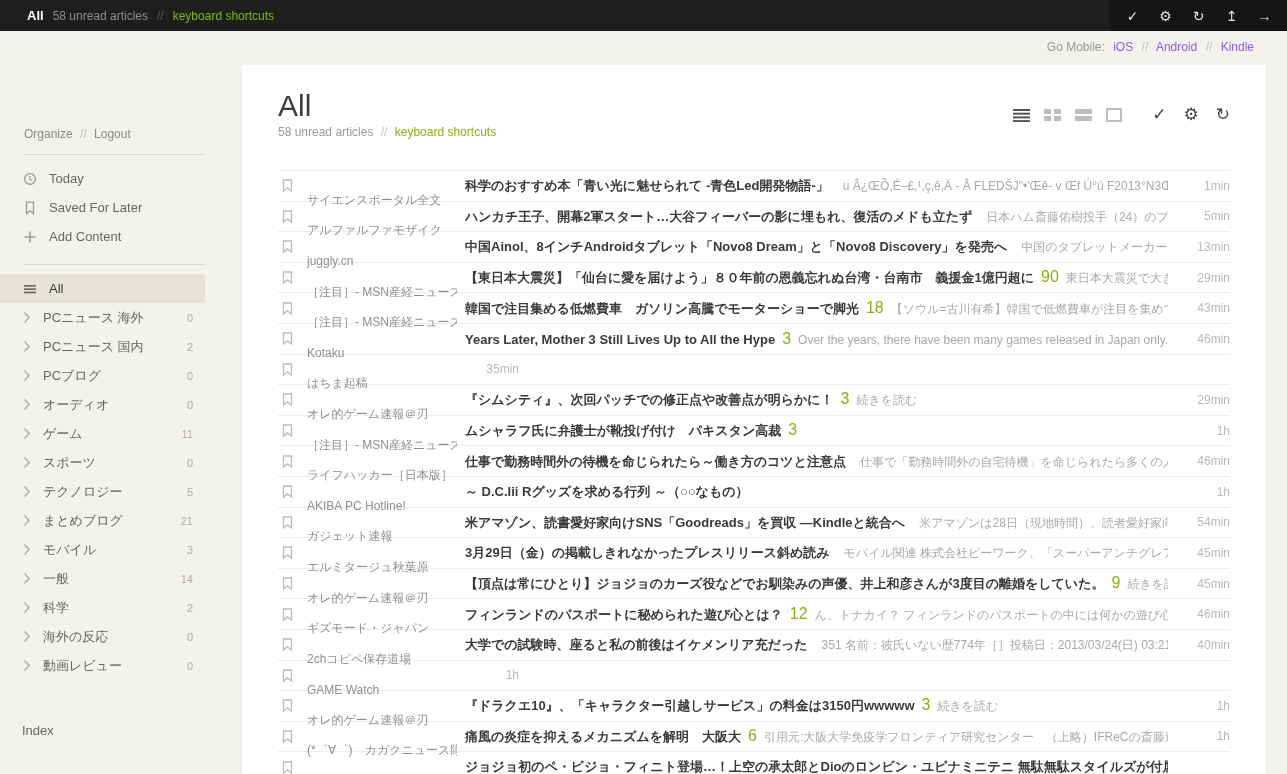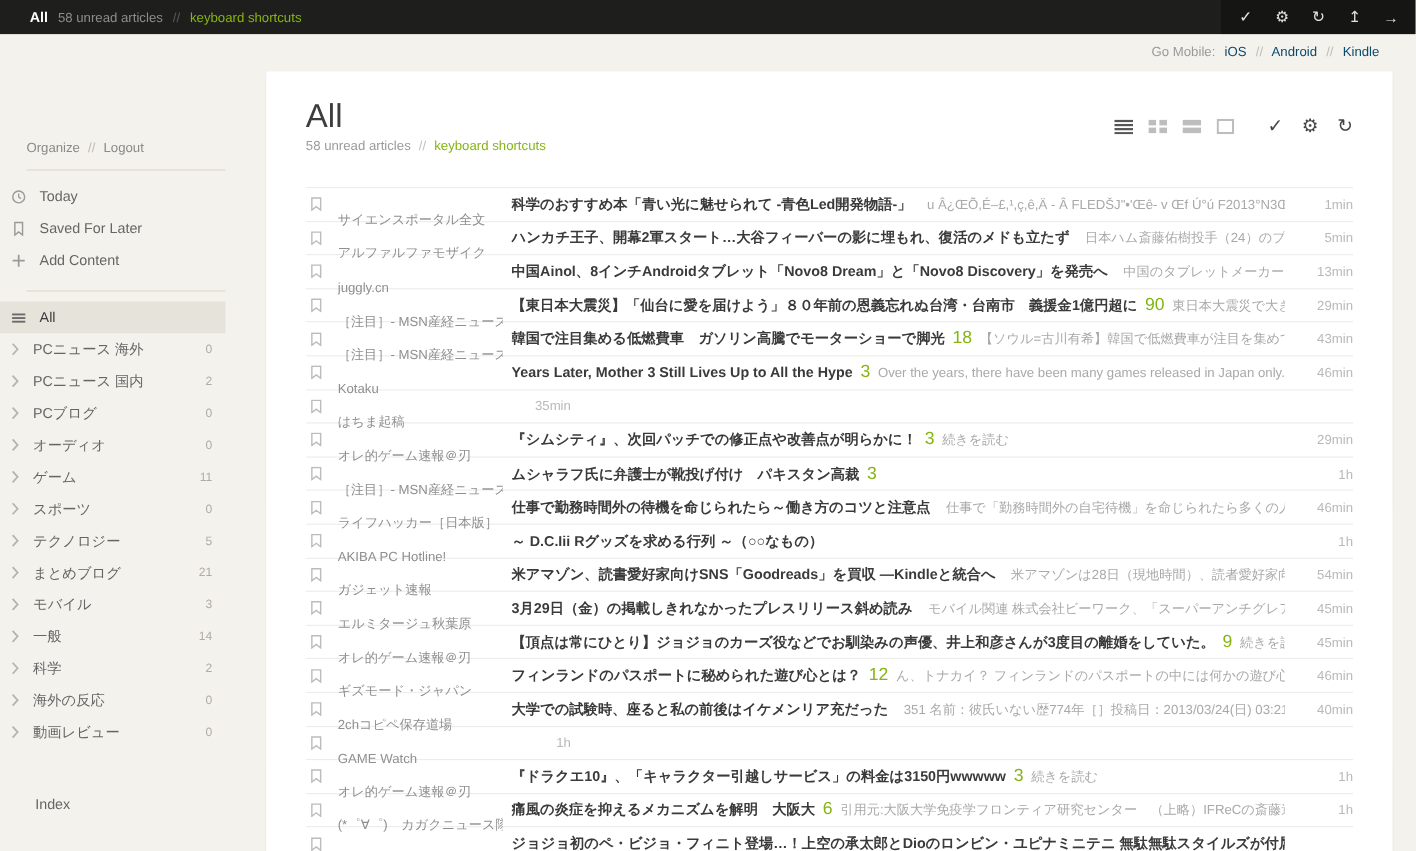--- a/index.html
+++ b/index.html
@@ -14,36 +14,36 @@
   .tb-title{color:#ffffff;font-weight:bold;font-size:13px;}
   .tb-unread{color:#8d8d8d;}
   .tb-sep{color:#5a5a5a;}
   .tb-link{color:var(--accent);cursor:pointer;}
   .topbar-icons{margin-left:auto;height:31px;display:flex;background:rgba(0,0,0,0.28);padding:0 6px;}
   .tb-icon{width:33px;height:31px;display:flex;align-items:center;justify-content:center;
     color:#e2e2e2;font-size:14px;cursor:pointer;}
 
   
   .gomobile{position:absolute;top:40px;right:33px;font-size:12px;color:#9a9a9a;z-index:5;}
-  .gomobile .gm-link{color:#0c4a6e;cursor:pointer;text-align:right;}
+  .gomobile .gm-link{color:#8b5cf6;cursor:pointer;text-align:right;}
   .gomobile .sep{color:#c0bdb5;margin:0 5px;}
 
   
   .sidebar{position:absolute;top:45px;left:0;width:205px;}
   .organize{margin:82px 0 0 24px;font-size:12px;color:#8a8a8a;}
   .organize .org-link{cursor:pointer;color:#8a8a8a;}
   .organize .sep{color:#bdbab2;margin:0 4px;}
   .divider{border-top:1px solid #dcd8cf;margin:13px 0 9px 24px;}
-  .nav-item{height:29px;display:flex;align-items:center;padding-left:10px;font-size:13px;
+  .nav-item{height:29px;display:flex;align-items:center;padding-left:23px;font-size:13px;
     color:#666;cursor:pointer;gap:12px;}
   .nav-item svg{flex-shrink:0;}
   .all-item{background:#e6e3db;color:#3b3b3b;margin-top:4px;}
   .cat-count{margin-left:auto;padding-right:12px;font-size:11px;color:#b0aca2;}
   .sb-footer{margin-top:28px;}
-  .footer-item{height:29px;display:flex;align-items:center;padding-left:32px;font-size:13px;
+  .footer-item{height:29px;display:flex;align-items:center;padding-left:22px;font-size:13px;
     color:#666;cursor:pointer;margin-top:36px;}
 
   
   .card{position:absolute;left:242px;top:65px;width:1024px;height:724px;background:#ffffff;
     padding:24px 36px 0 36px;box-shadow:0 1px 2px rgba(0,0,0,0.05);}
   .card-header{display:flex;align-items:center;}
   .page-title{font-size:30px;line-height:34px;color:#3d3d3d;font-weight:normal;}
   .page-sub{font-size:12px;color:#9b9b9b;margin-top:2px;height:15px;}
   .page-sub .sep{color:#c2c2c2;margin:0 4px;}
   .page-sub .link{color:var(--accent);cursor:pointer;}

